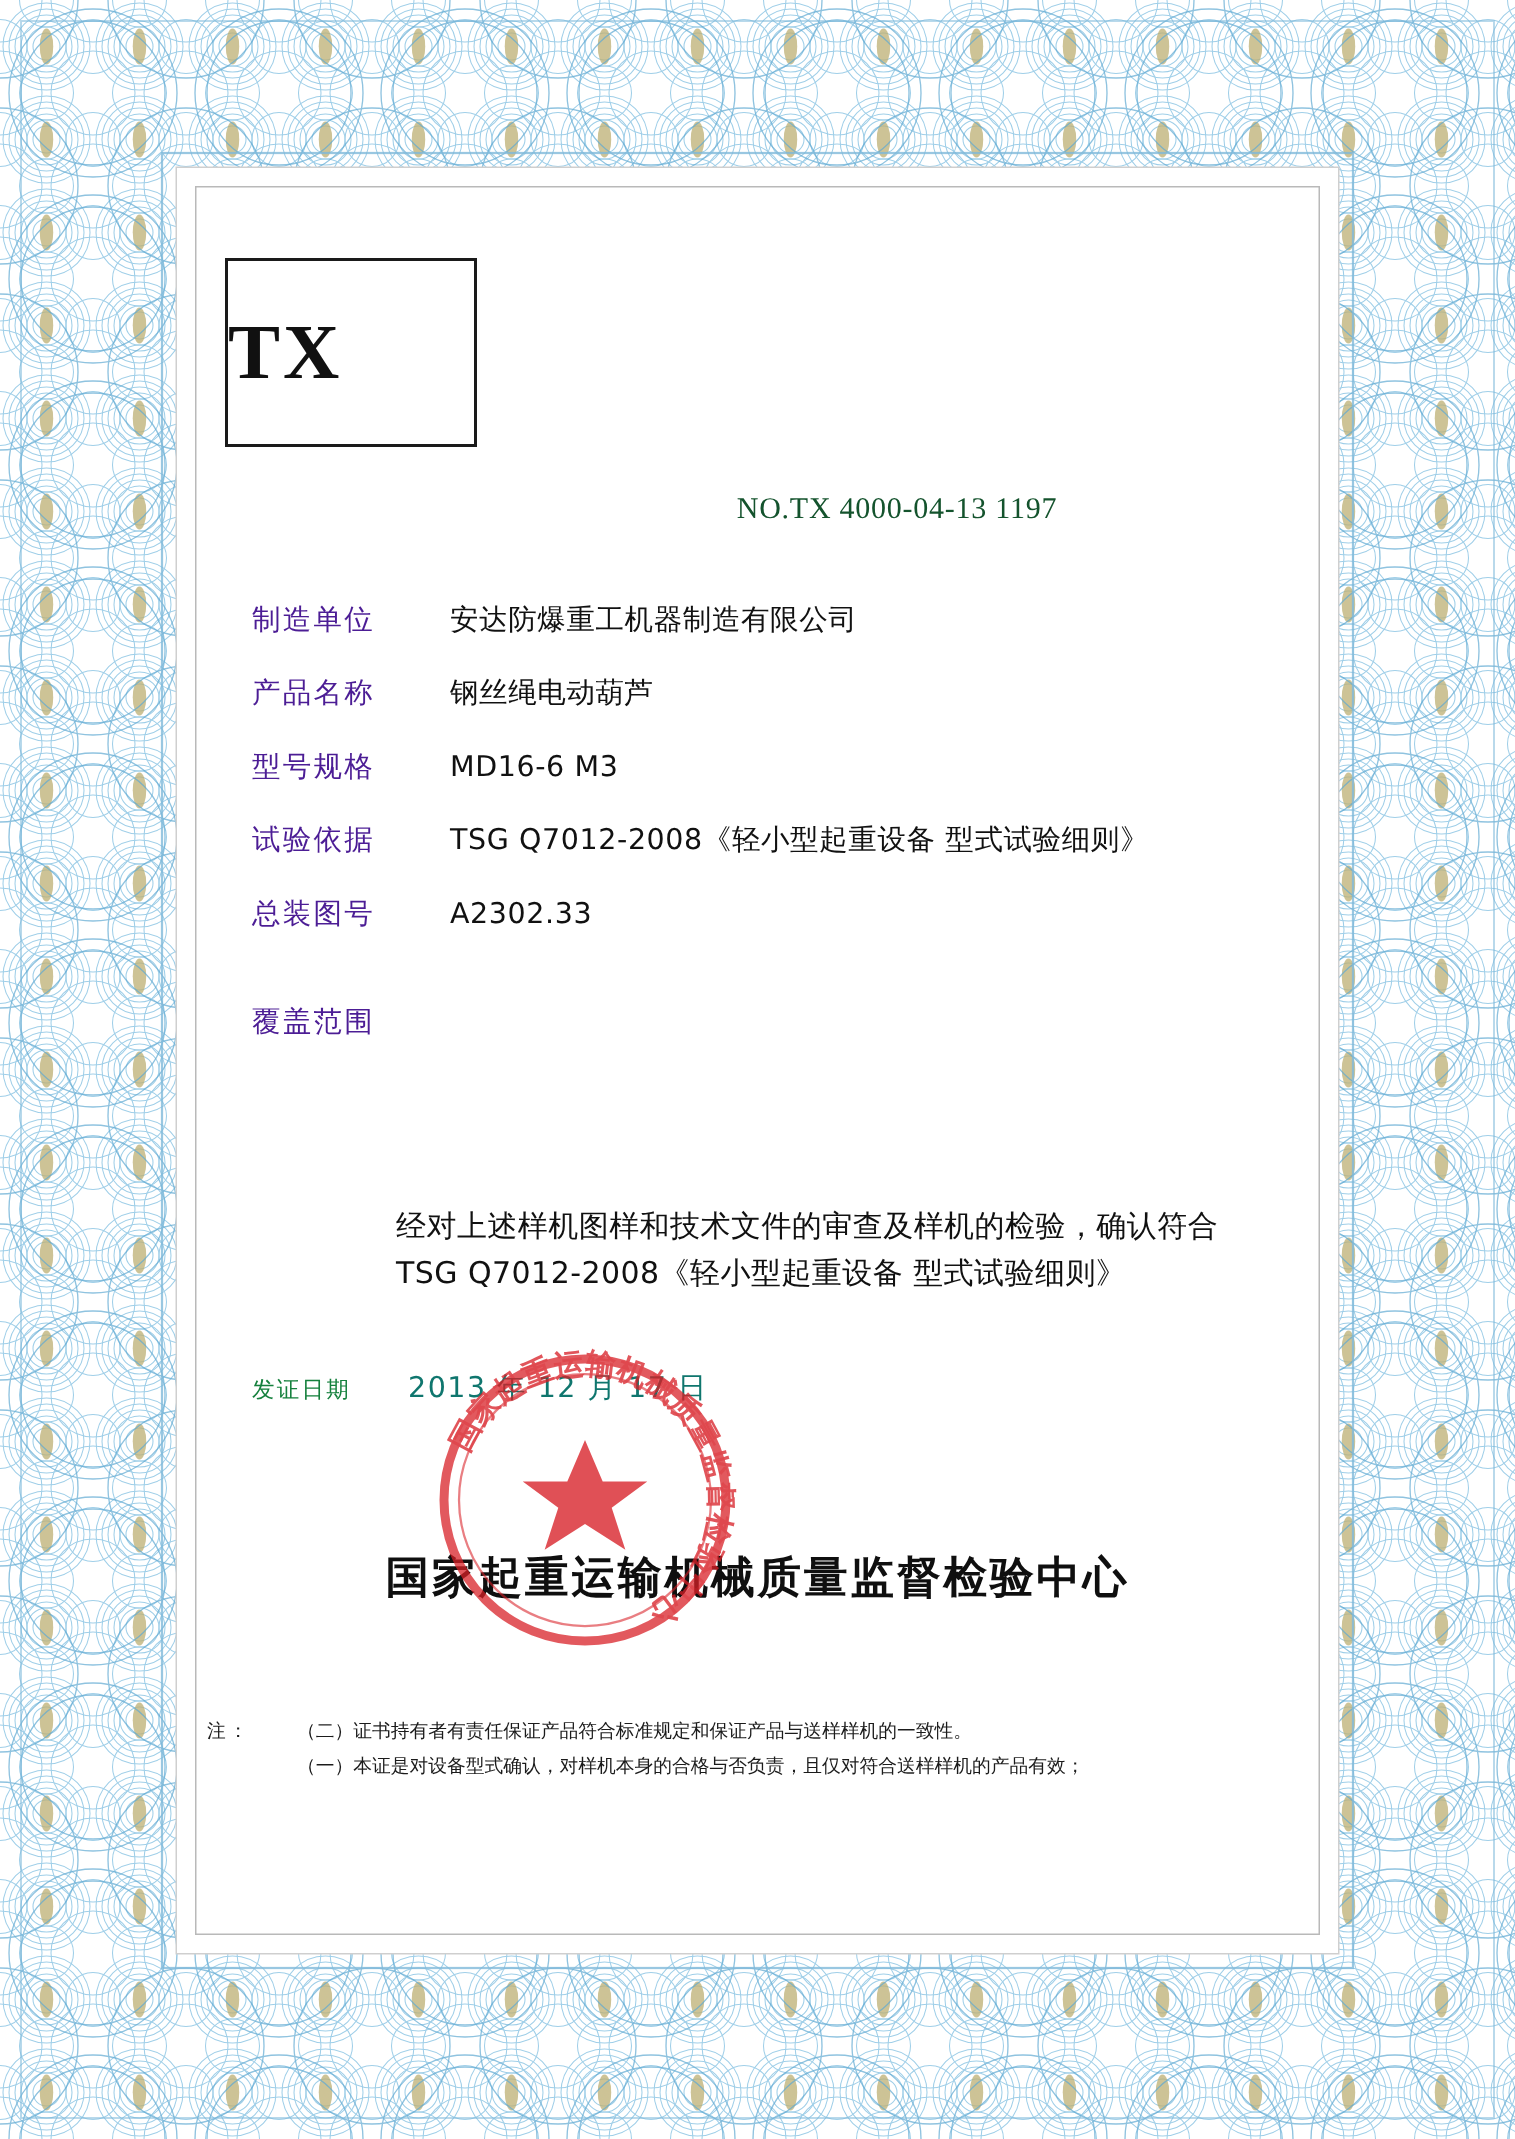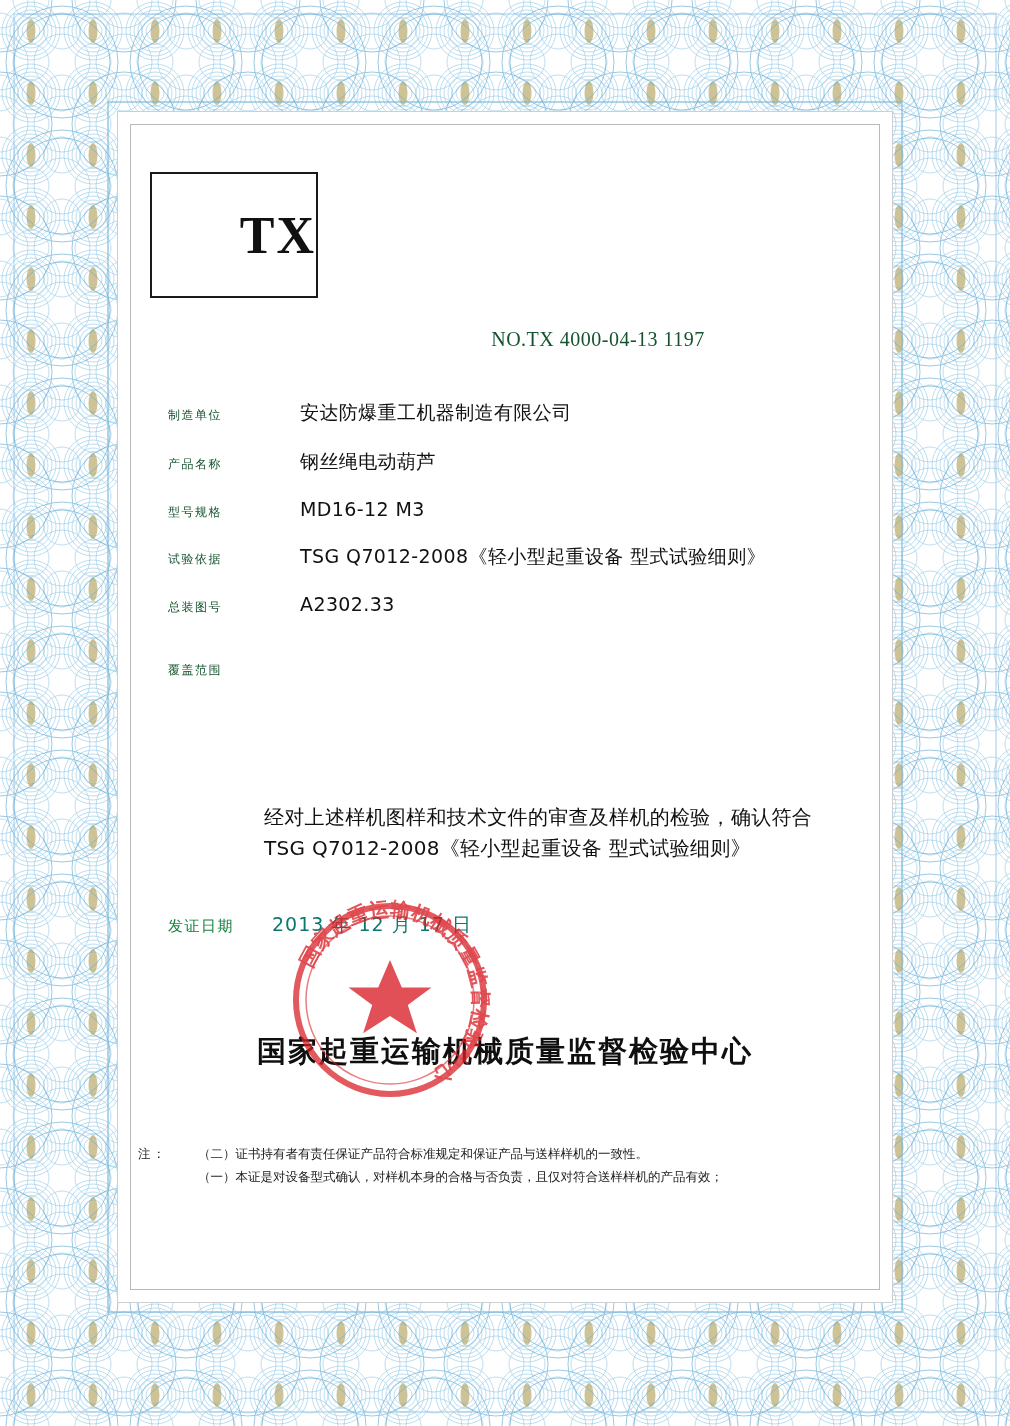--- a/index.html
+++ b/index.html
@@ -59,21 +59,21 @@
   
   .tx-box {
     position: absolute;
     left: 32px;
     top: 60px;
     width: 164px;
     height: 122px;
     border: 2px solid #1a1a1a;
     display: flex;
     align-items: center;
-    justify-content: flex-end;
+    justify-content: flex-start;
   }
   .tx-box .tx-text {
     font-family: "Liberation Serif", serif;
     font-weight: bold;
     font-size: 52px;
     letter-spacing: 2px;
     color: #111;
   }
   .title-block {
     position: absolute;
@@ -118,23 +118,23 @@
     top: 288px;
     width: 700px;
   }
   .field-row {
     display: flex;
     align-items: baseline;
     margin-bottom: 23px;
   }
   .field-label {
     font-family: Liberation Sans, sans-serif;
-    font-size: 12px;
+    font-size: 19px;
     letter-spacing: 1.5px;
-    color: #14532d;
+    color: #4c1d95;
     width: 104px;
     flex: 0 0 104px;
   }
   .field-value {
     font-family: "DejaVu Sans", sans-serif;
     font-size: 19px;
     color: #111;
     letter-spacing: 0.4px;
     margin-left: 28px;
   }
@@ -293,21 +293,21 @@
         <div class="field-value">安达防爆重工机器制造有限公司</div>
       </div>
 
       <div class="field-row">
         <div class="field-label">产品名称</div>
         <div class="field-value">钢丝绳电动葫芦</div>
       </div>
 
       <div class="field-row">
         <div class="field-label">型号规格</div>
-        <div class="field-value">MD16-12 M3</div>
+        <div class="field-value">MD16-6 M3</div>
       </div>
 
       <div class="field-row">
         <div class="field-label">试验依据</div>
         <div class="field-value">TSG Q7012-2008《轻小型起重设备 型式试验细则》</div>
       </div>
 
       <div class="field-row">
         <div class="field-label">总装图号</div>
         <div class="field-value">A2302.33</div>

